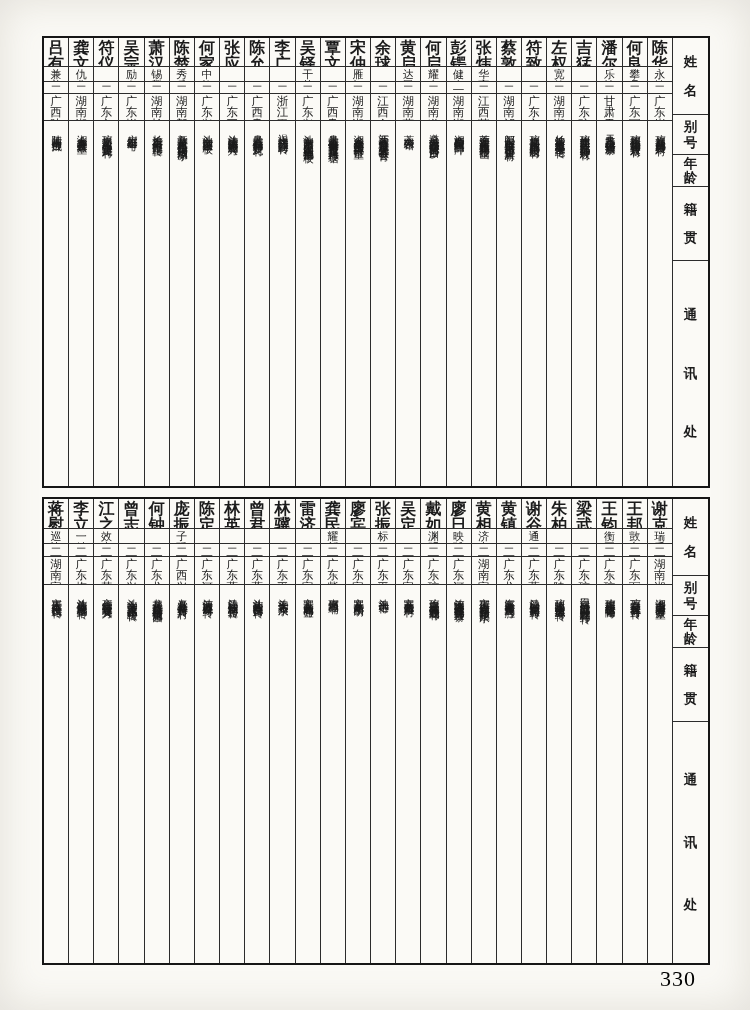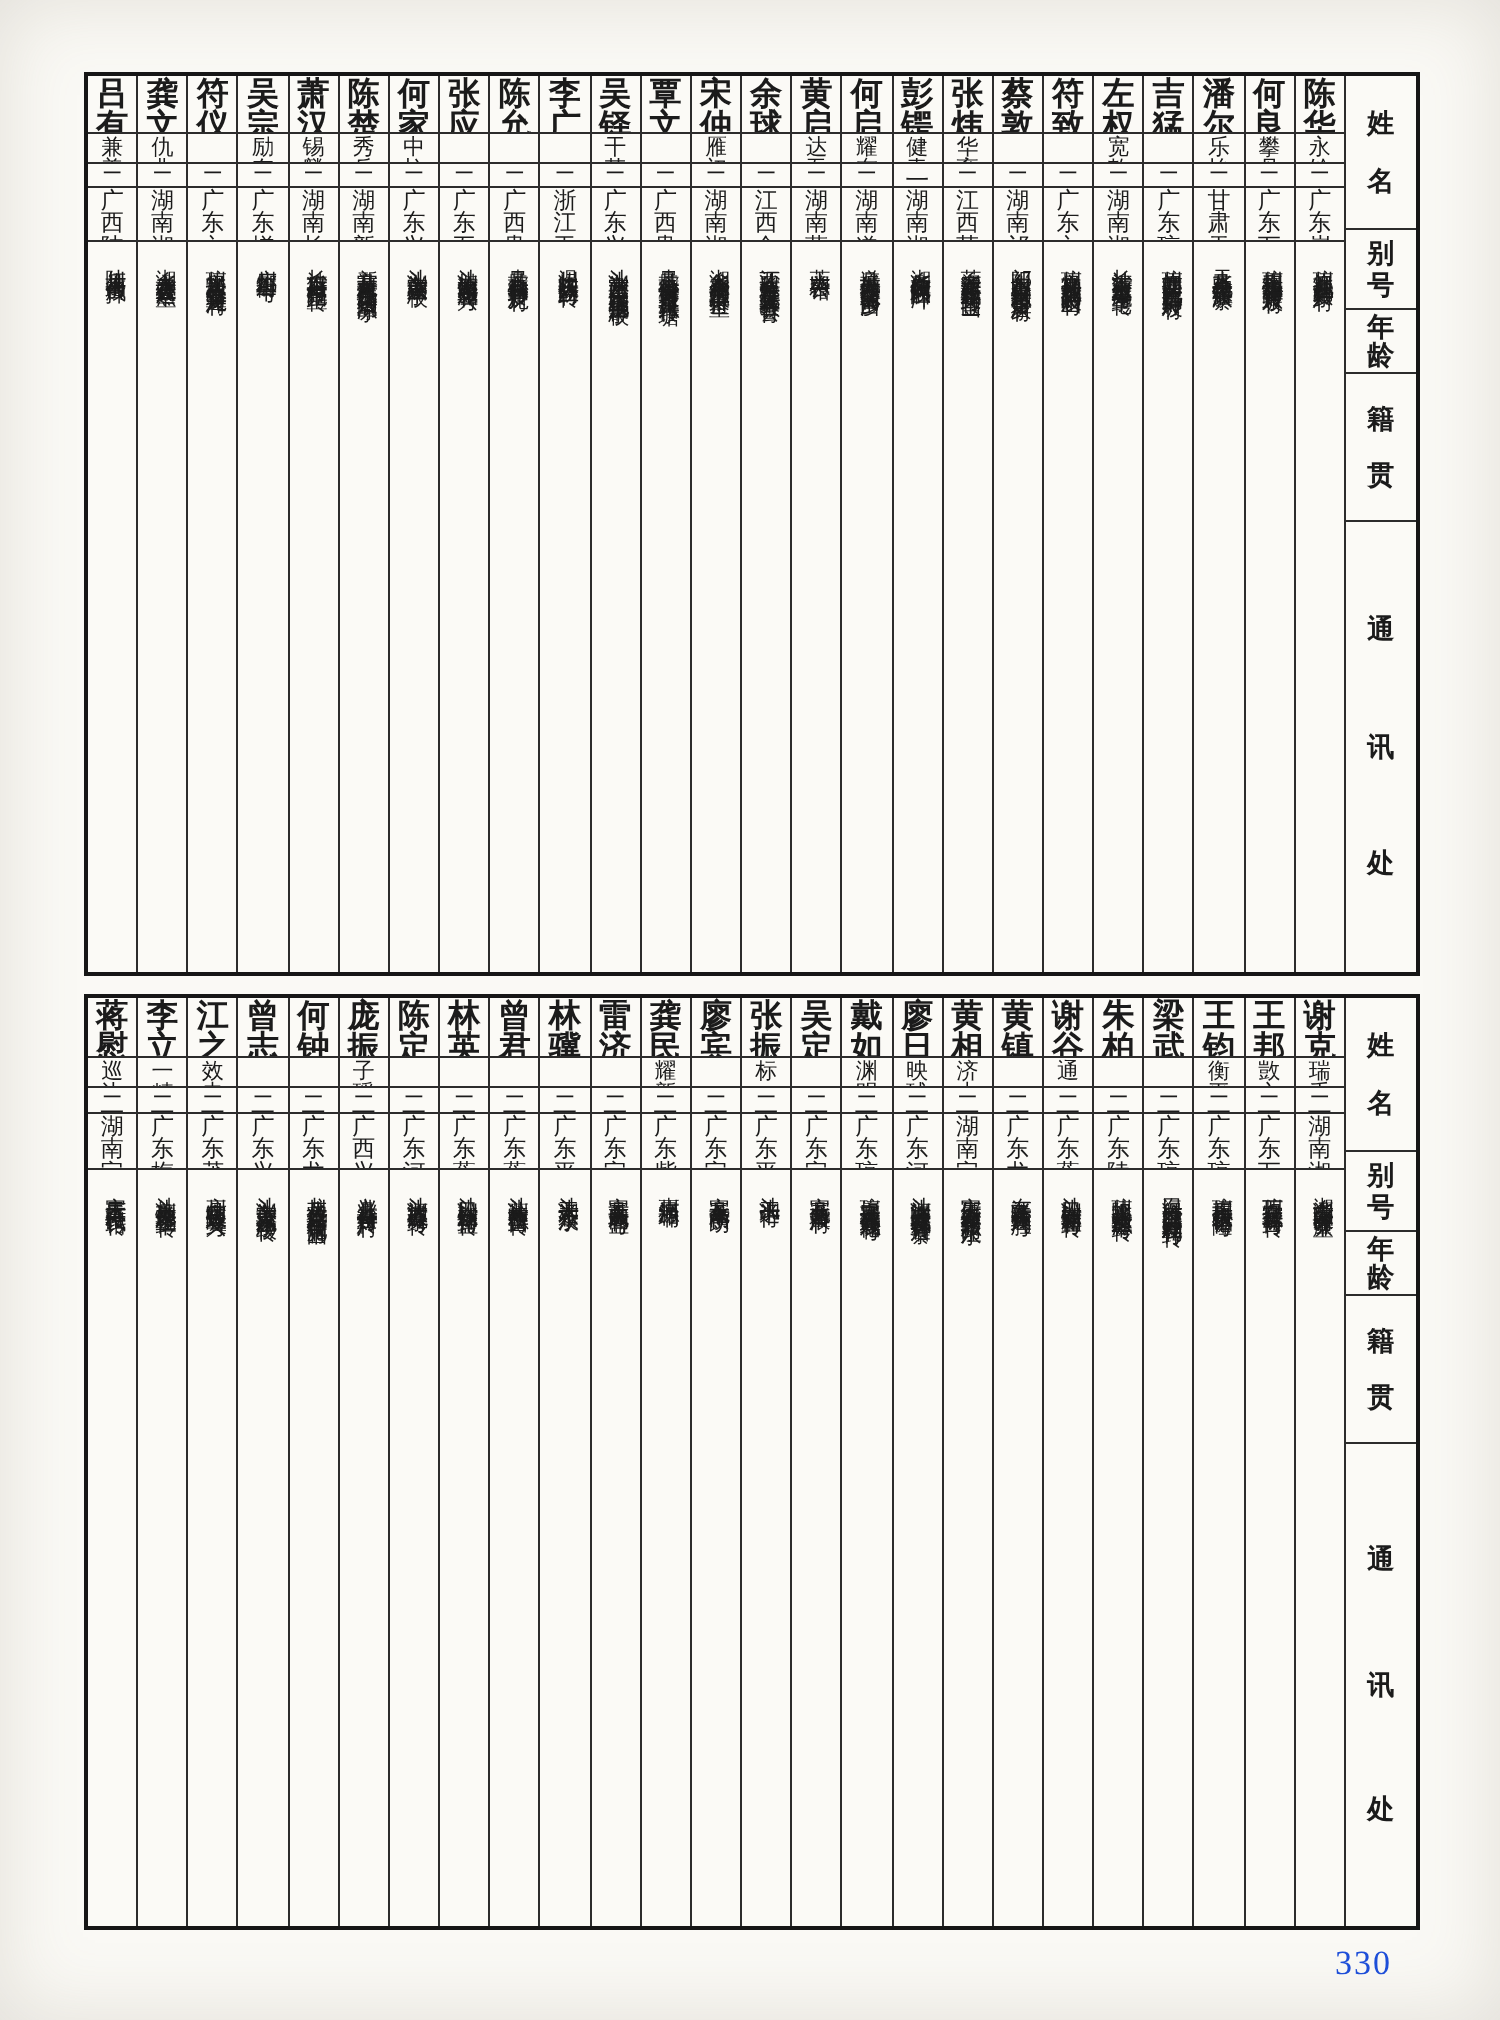--- a/index.html
+++ b/index.html
@@ -63,23 +63,23 @@
     font-size:10.5px;
     line-height:1.0;
     letter-spacing:1px;
     margin:5px auto 0 auto;
     height:calc(100% - 8px);
     box-sizing:border-box;
   }
   .page-number{
     position:absolute;
     right:54px;bottom:18px;
-    font-size:17px;
+    font-size:22px;
     letter-spacing:1px;
-    color:#1d4ed8;
+    color:#000000;
   }
 </style>
 </head>
 <body>
 
 <div class="page">
   <div class="reg-table top">
       <div class="col">
         <div class="cell row-name">
           <div class="vchars name-text">

